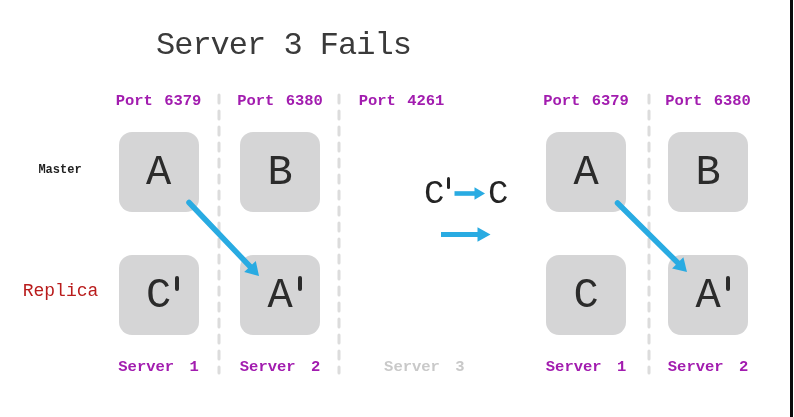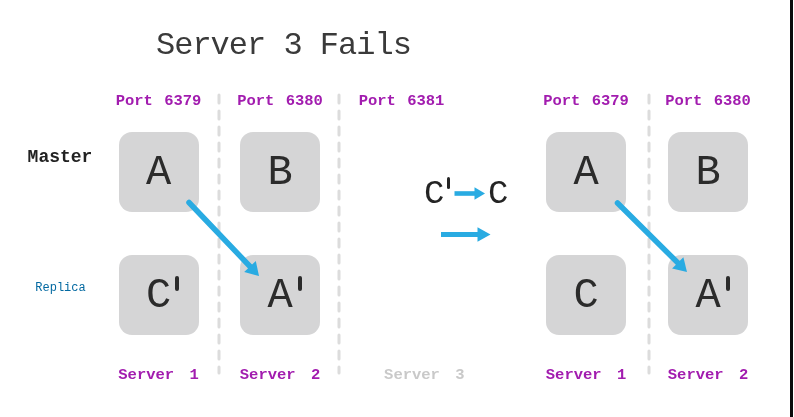--- a/index.html
+++ b/index.html
@@ -24,38 +24,38 @@
   .port-label, .server-label {
     width: 130px;
     text-align: center;
     font-weight: bold;
     font-size: 15.5px;
     line-height: 1;
     color: #a21caf;
     white-space: nowrap;
   }
   .port-label { top: 94px; word-spacing: 2px; }
-  .server-label { top: 368px; word-spacing: 6px; }
+  .server-label { top: 360px; word-spacing: 6px; }
   .server-label.dim { color: #c9c9c9; text-align: right; }
   .row-label { white-space: nowrap; }
   #master-label {
-    left: 10px; top: 148px; width: 100px;
+    left: 10px; top: 164px; width: 100px;
     text-align: center;
     font-weight: bold;
-    font-size: 18px;
+    font-size: 12px;
     line-height: 1;
     color: #222222;
   }
   #replica-label {
     left: 10px; top: 282px; width: 101px;
     text-align: center;
     font-weight: normal;
-    font-size: 12px;
+    font-size: 18px;
     line-height: 1;
-    color: #0369a1;
+    color: #b91c1c;
   }
   .node {
     width: 80px; height: 80px;
     background: #d5d5d6;
     border-radius: 13px;
     display: flex;
     align-items: center;
     justify-content: center;
   }
   .node .letter {
@@ -101,21 +101,21 @@
 </style>
 </head>
 <body>
 
 <div id="canvas">
 
   <div id="title" class="abs">Server 3 Fails</div>
 
   <div class="abs port-label" style="left:93.5px">Port 6379</div>
   <div class="abs port-label" style="left:215px">Port 6380</div>
-  <div class="abs port-label" style="left:336.5px">Port 6381</div>
+  <div class="abs port-label" style="left:336.5px">Port 4261</div>
   <div class="abs port-label" style="left:521px">Port 6379</div>
   <div class="abs port-label" style="left:643px">Port 6380</div>
 
   <div id="master-label" class="abs row-label">Master</div>
   <div id="replica-label" class="abs row-label">Replica</div>
 
   <div class="abs node" style="left:118.5px; top:132px">
     <span class="letter">A</span>
   </div>
   <div class="abs node" style="left:240px; top:132px">

